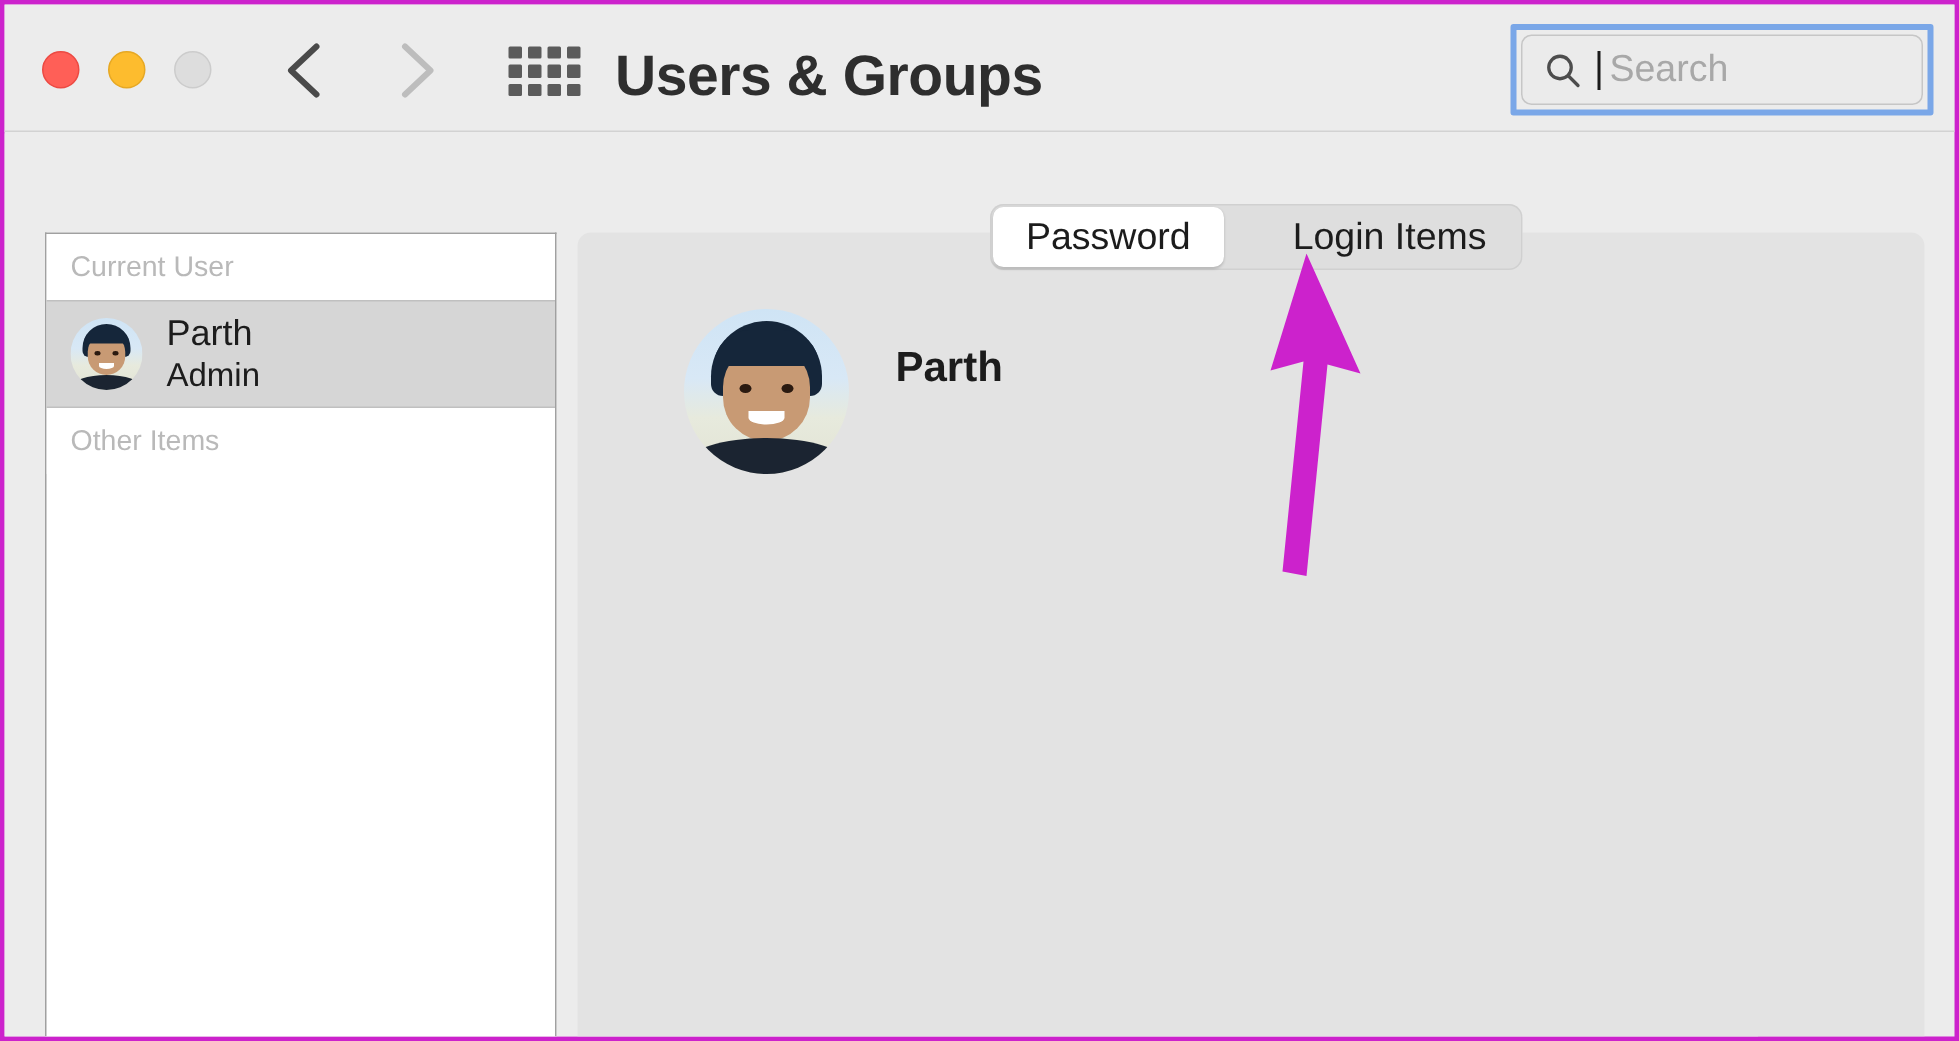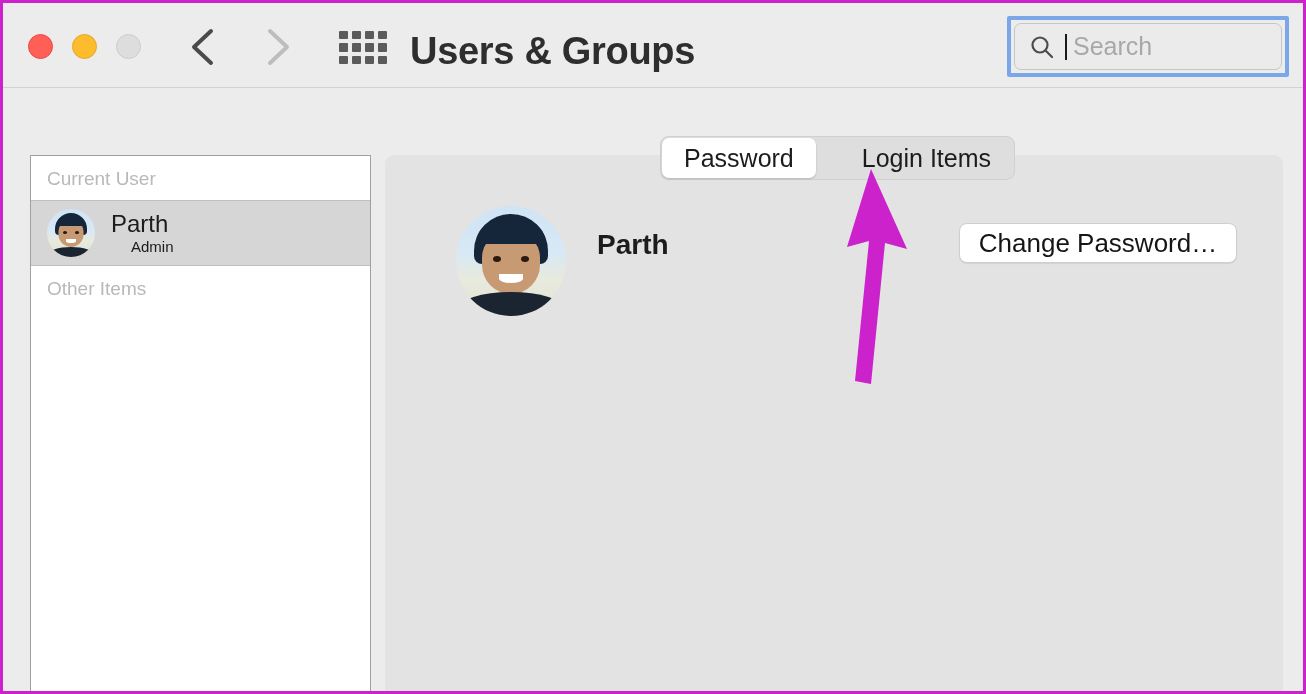--- a/index.html
+++ b/index.html
@@ -152,21 +152,21 @@
   .avatar-sm {
     width: 48px; height: 48px;
     border-radius: 50%;
     flex: 0 0 auto;
     overflow: hidden;
     position: relative;
   }
 
   .user-texts { display: flex; flex-direction: column; line-height: 1.18; }
   .user-name { font-size: 24px; color: #1c1c1c; }
-  .user-role { font-size: 15px; color: #1c1c1c; margin-left: 20px; }
+  .user-role { font-size: 22px; color: #1c1c1c; }
   .user-row.disabled .user-name,
   .user-row.disabled .user-role { color: #b0b0b0; }
 
   
   .guest-avatar {
     width: 48px; height: 48px;
     border-radius: 50%;
     background: #cfcfcf;
     position: relative;
     overflow: hidden;
@@ -409,21 +409,20 @@
       <div class="hair" style="top:14px;width:70px;height:24px;border-radius:35px 35px 0 0;"></div>
       <div class="eye" style="left:37px;top:50px;width:8px;height:6px;"></div>
       <div class="eye" style="left:65px;top:50px;width:8px;height:6px;"></div>
       <div class="mouth" style="top:68px;width:24px;height:9px;"></div>
       <div class="shirt" style="top:86px;width:106px;height:34px;"></div>
     </div>
   </div>
 
   <div class="main-user-name">Parth</div>
 
-  <div class="change-password-btn">Change Password…</div>
 
   <div class="annotation-arrow">
     <svg viewBox="0 0 100 225" width="100" height="225">
       <polygon points="42,0 78,80 56,74 42,215 26,212 40,72 18,78" fill="#cc22cc"></polygon>
     </svg>
   </div>
 
 </div>
 
 </body></html>

